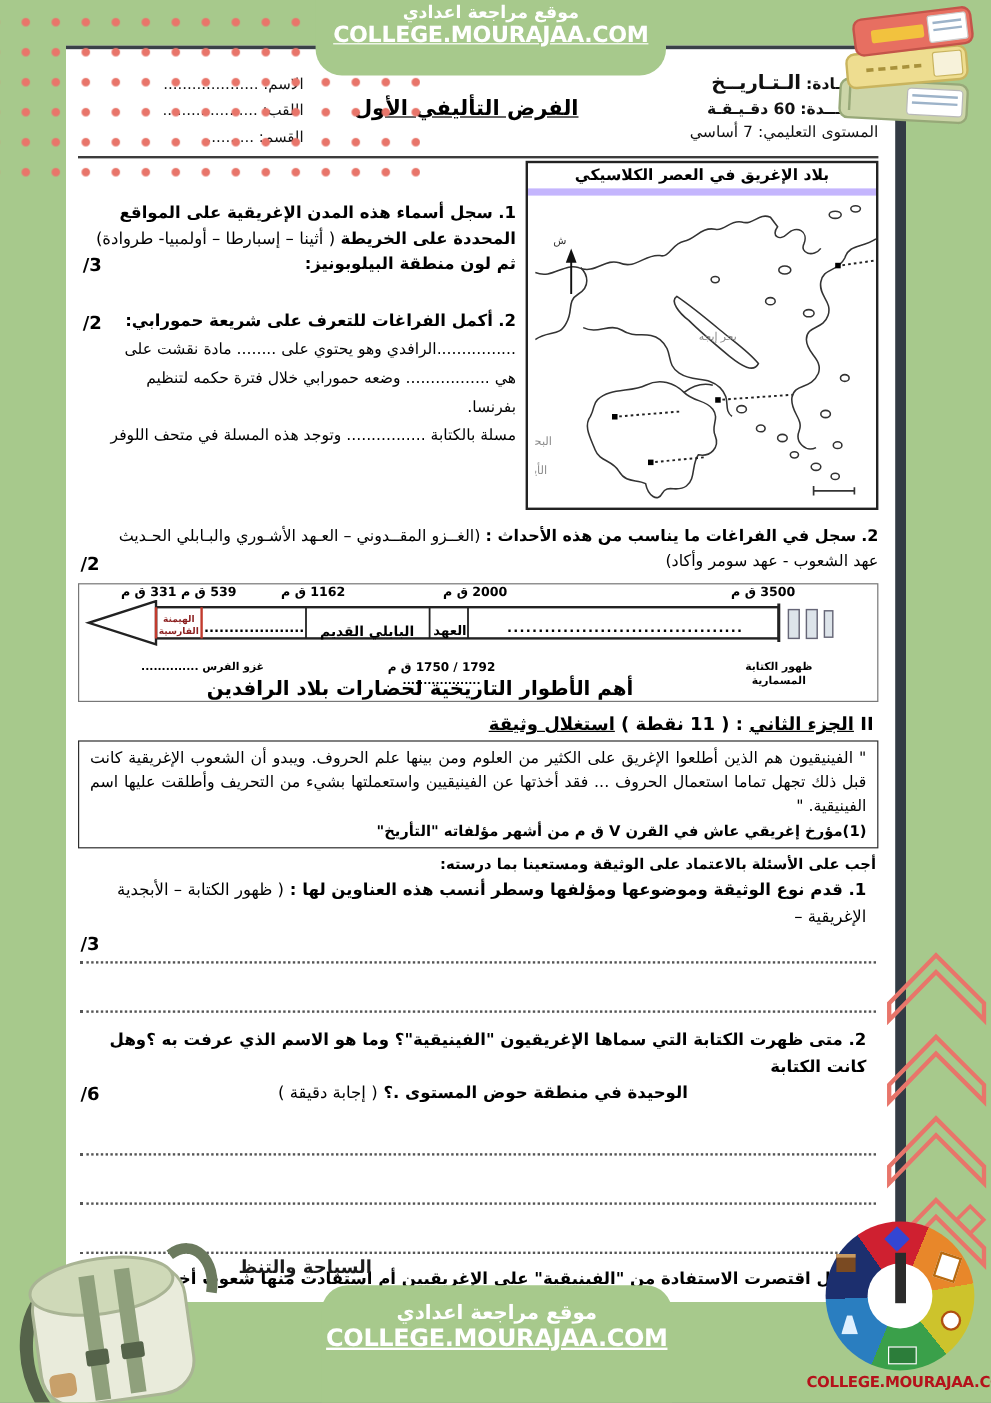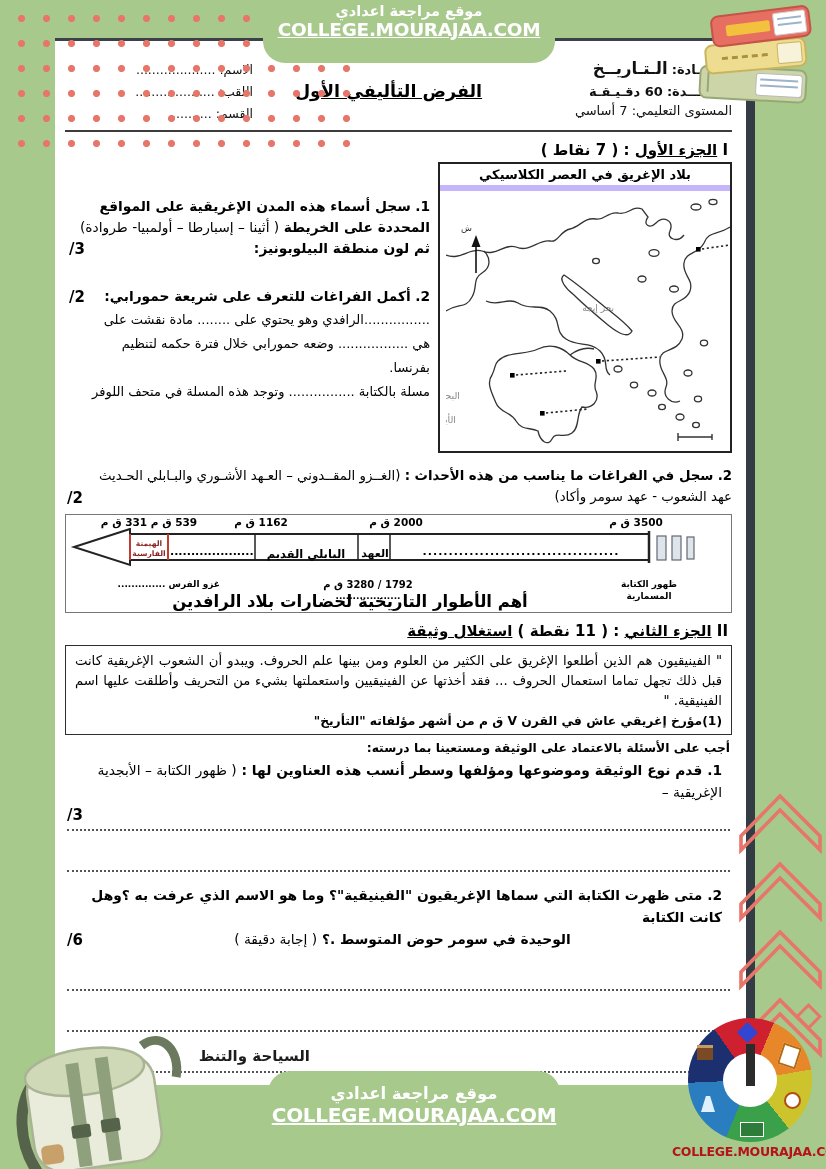--- a/index.html
+++ b/index.html
@@ -132,24 +132,20 @@
           <span>اللقب:</span>
           <span>....................</span>
         </div>
         <div>
           <span>القسم:</span>
           <span>..........</span>
         </div>
       </div>
     </div>
 
-    <div class="sec-head">
-      <span>I</span>
-      <span class="und">الجزء الأول</span><span> : ( 7 نقاط )</span>
-    </div>
 
     <div class="row1">
 
       <div class="map-box">
         <div class="map-title">بلاد الإغريق في العصر الكلاسيكي</div>
         <svg width="284" height="256" viewBox="0 0 284 256">
           <g stroke="#333" stroke-width="1.3" fill="none">
 
             <path d="M0,64 C14,70 24,56 36,60 C50,66 58,52 70,56 C84,62 92,48 104,50 C112,52 114,40 124,38 C134,36 138,26 150,28 C158,30 162,20 172,22 C182,25 186,14 196,18 L202,26 C196,34 204,38 210,32 C218,24 228,30 224,40 C220,48 232,52 238,44"></path>
 
@@ -266,21 +262,21 @@
 
       <span class="tl-txt seg-dots1">......................................</span>
       <span class="tl-txt seg-era" dir="rtl">العهد</span>
       <span class="tl-txt seg-bab" dir="rtl">البابلي القديم</span>
       <span class="tl-txt seg-dots2">.....................</span>
       <span class="tl-txt seg-pers" dir="rtl">
         <span style="display:block">الهيمنة</span>
         <span style="display:block">الفارسية</span>
       </span>
       <span class="tl-txt tl-invasion" dir="rtl">غزو الفرس ..............</span>
-      <span class="tl-txt tl-mid" dir="rtl">1792 / 3280 ق م</span>
+      <span class="tl-txt tl-mid" dir="rtl">1792 / 1750 ق م</span>
       <span class="tl-txt tl-middots">...................</span>
       <span class="tl-txt tl-cune" dir="rtl">
         <span style="display:block">ظهور الكتابة</span>
         <span style="display:block">المسمارية</span>
       </span>
       <span class="tl-txt tl-caption" dir="rtl">أهم الأطوار التاريخية لحضارات بلاد الرافدين</span>
     </div>
 
     <div class="sec-head">
       <span>II</span>
@@ -303,21 +299,21 @@
           <span class="mark">/3</span>
         </span>
     </div>
     <div class="dotline"></div>
     <div class="dotline sp"></div>
 
     <div class="p2q">
       <span>2.</span>
       <span>متى ظهرت الكتابة التي سماها الإغريقيون "الفينيقية"؟ وما هو الاسم الذي عرفت به ؟وهل كانت الكتابة</span>
       <br>
-      <span style="display:block;text-align:center"><span>الوحيدة في سومر حوض المتوسط .؟</span> <span class="note">( إجابة دقيقة )</span><span class="mark">/6</span></span>
+      <span style="display:block;text-align:center"><span>الوحيدة في منطقة حوض المستوى .؟</span> <span class="note">( إجابة دقيقة )</span><span class="mark">/6</span></span>
     </div>
     <div class="dotline sp"></div>
     <div class="dotline sp"></div>
     <div class="dotline sp"></div>
 
     <div class="p2q" style="margin-top:10px">
       <span>3.</span>
       <span>هل اقتصرت الاستفادة من "الفينيقية" على الإغريقيين أم استفادت منها شعوب أخرى؟</span>
       <span class="mark">/2</span>
     </div>

